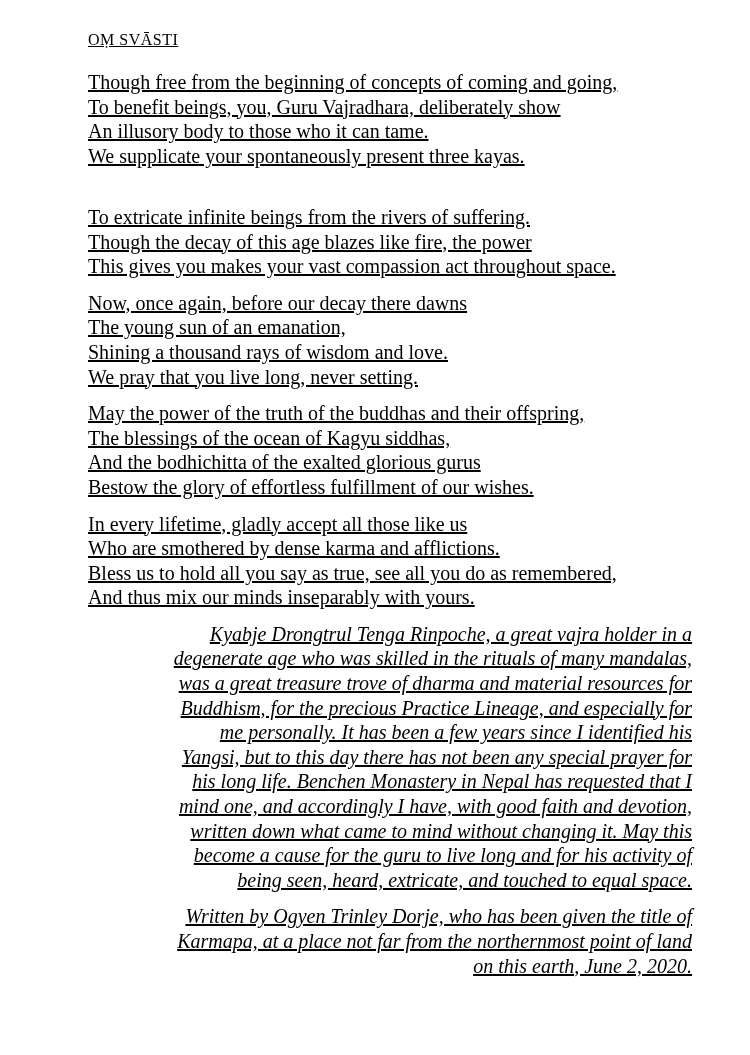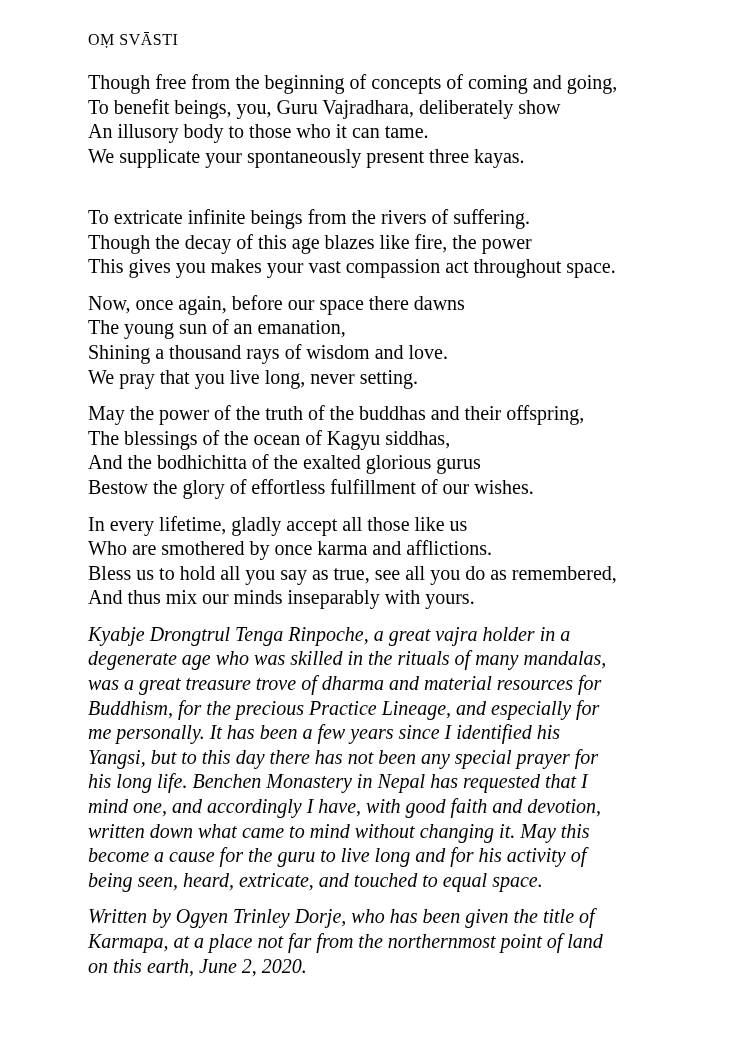--- a/index.html
+++ b/index.html
@@ -12,33 +12,35 @@
     width: 750px;
     height: 1055px;
     box-sizing: border-box;
     background: #ffffff;
     color: #000000;
     padding: 28px 58px 0 88px;
     overflow: hidden;
     font-family: "Liberation Serif", "DejaVu Serif", serif;
     font-size: 20px;
     line-height: 24.6px;
+    text-decoration: underline;
   }
   .invocation {
     font-size: 16px;
     line-height: 20px;
     letter-spacing: 0.5px;
     margin: 2px 0 20px 0;
   }
   p.stanza {
     margin: 8px 0 12px 0;
     white-space: nowrap;
   }
   p.italic {
     font-style: italic;
+    text-align: right;
   }
 </style>
 </head>
 <body>
 
 <div class="page">
 
   <div class="invocation">OṂ SVĀSTI</div>
 
   <p class="stanza">
@@ -49,36 +51,36 @@
   </p>
 
   <p class="stanza">
     <br>
     <span>To extricate infinite beings from the rivers of suffering.</span><br>
     <span>Though the decay of this age blazes like fire, the power</span><br>
     <span>This gives you makes your vast compassion act throughout space.</span>
   </p>
 
   <p class="stanza">
-    <span>Now, once again, before our space there dawns</span><br>
+    <span>Now, once again, before our decay there dawns</span><br>
     <span>The young sun of an emanation,</span><br>
     <span>Shining a thousand rays of wisdom and love.</span><br>
     <span>We pray that you live long, never setting.</span>
   </p>
 
   <p class="stanza">
     <span>May the power of the truth of the buddhas and their offspring,</span><br>
     <span>The blessings of the ocean of Kagyu siddhas,</span><br>
     <span>And the bodhichitta of the exalted glorious gurus</span><br>
     <span>Bestow the glory of effortless fulfillment of our wishes.</span>
   </p>
 
   <p class="stanza">
     <span>In every lifetime, gladly accept all those like us</span><br>
-    <span>Who are smothered by once karma and afflictions.</span><br>
+    <span>Who are smothered by dense karma and afflictions.</span><br>
     <span>Bless us to hold all you say as true, see all you do as remembered,</span><br>
     <span>And thus mix our minds inseparably with yours.</span>
   </p>
 
   <p class="stanza italic">
     <span>Kyabje Drongtrul Tenga Rinpoche, a great vajra holder in a</span><br>
     <span>degenerate age who was skilled in the rituals of many mandalas,</span><br>
     <span>was a great treasure trove of dharma and material resources for</span><br>
     <span>Buddhism, for the precious Practice Lineage, and especially for</span><br>
     <span>me personally. It has been a few years since I identified his</span><br>

